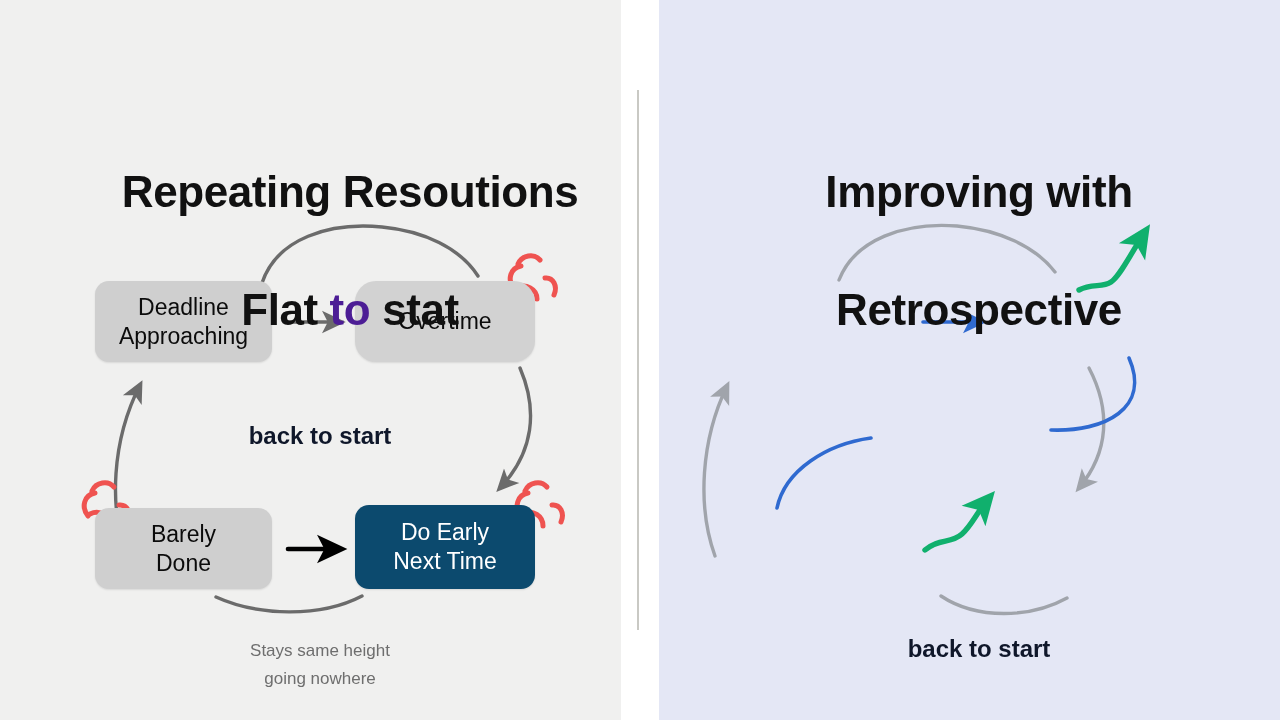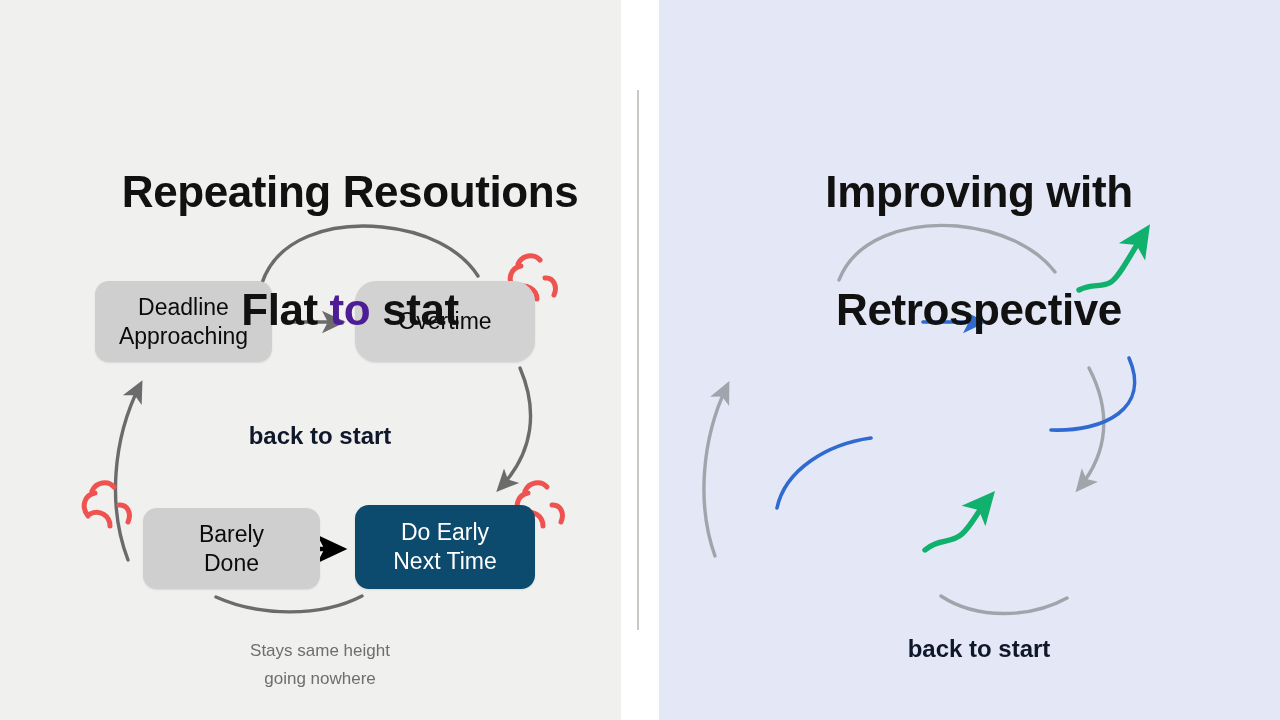--- a/index.html
+++ b/index.html
@@ -162,21 +162,21 @@
         <path d="M 525,491 C 529,482 541,480 547,487"></path>
         <path d="M 552,505 C 560,504 565,513 561,522"></path>
       </g>
     </svg>
 
     <div class="node node-gray" style="left:95px; top:281px; width:177px; height:81px;">Deadline
 Approaching</div>
 
     <div class="node node-gray-lite" style="left:355px; top:281px; width:180px; height:81px;border-radius:21px;">Overtime</div>
 
-    <div class="node node-gray" style="left:95px; top:508px; width:177px; height:81px;margin-left:48px;">Barely
+    <div class="node node-gray" style="left:95px; top:508px; width:177px; height:81px;">Barely
 Done</div>
 
     <div class="node node-dark" style="left:355px; top:505px; width:180px; height:84px;">Do Early
 Next Time</div>
 
     <div class="caption caption-strong" style="top:421px;">back to start</div>
 
     <div class="caption caption-soft" style="top:637px;">Stays same height
 going nowhere</div>
   </div>

